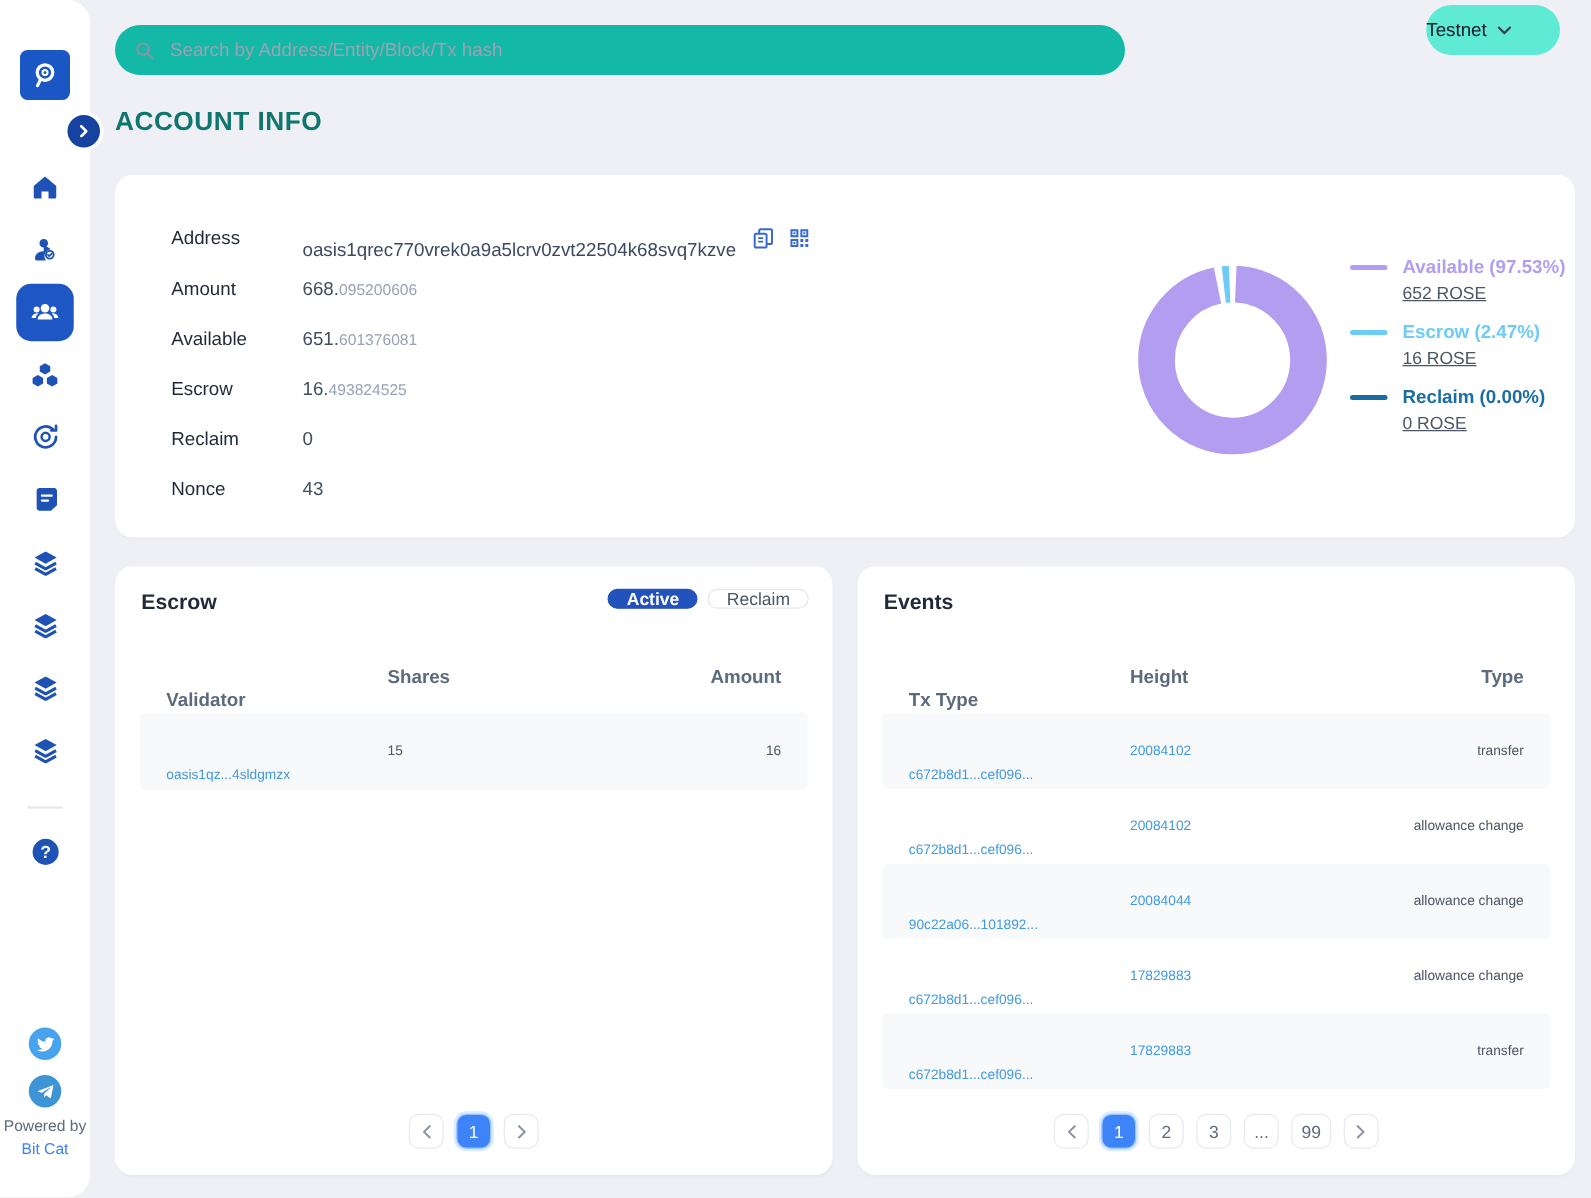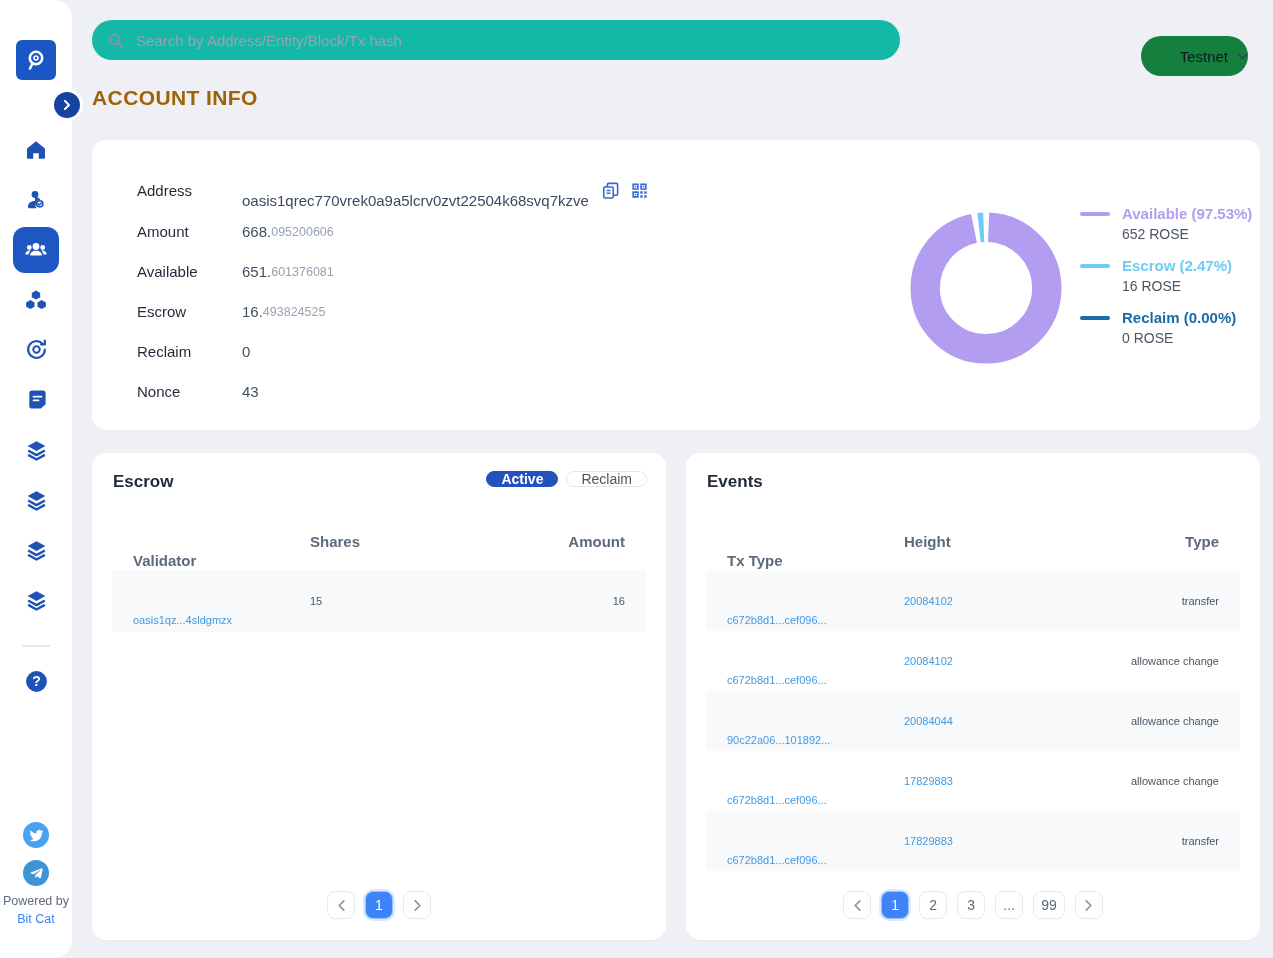--- a/index.html
+++ b/index.html
@@ -15,23 +15,23 @@
   .sb-divider { position:absolute; left:22px; top:645px; width:28px; height:2px; background:#e8eaee; }
   .social { position:absolute; left:23px; width:26px; height:26px; border-radius:50%; display:flex; align-items:center; justify-content:center; cursor:pointer; }
   .powered { position:absolute; left:0; width:72px; text-align:center; font-size:12.5px; color:#5f6b7c; }
   .brand-link { color:#3b82f6; cursor:pointer; }
 
   
   .search-bar { position:absolute; left:92px; top:20px; width:808px; height:40px; background:#14b8a6; border-radius:20px; }
   .search-bar svg { position:absolute; left:15px; top:12px; }
   .search-bar input { position:absolute; left:44px; top:0; width:750px; height:40px; border:none; outline:none; background:transparent; font-size:15px; font-family:inherit; color:#1f2937; }
   .search-bar input::placeholder { color:#9aa3b2; }
-  .network-select { position:absolute; left:1141px; top:36px; width:107px; height:40px; background:#15803d; border-radius:20px; display:flex; align-items:center; justify-content:flex-end; gap:9px; font-size:15px; color:#111827; cursor:pointer; }
-
-  .page-title { position:absolute; left:92px; top:86px; font-size:21px; font-weight:800; letter-spacing:.4px; color:#a16207; }
+  .network-select { position:absolute; left:1141px; top:4px; width:107px; height:40px; background:#5eead4; border-radius:20px; display:flex; align-items:center; justify-content:flex-start; gap:9px; font-size:15px; color:#111827; cursor:pointer; }
+
+  .page-title { position:absolute; left:92px; top:86px; font-size:21px; font-weight:800; letter-spacing:.4px; color:#0f766e; }
 
   
   .card { position:absolute; background:#fff; border-radius:14px; box-shadow:0 1px 2px rgba(16,24,40,.03);padding-left:28px; }
   #account-card { left:92px; top:140px; width:1168px; height:290px; }
   #escrow-card  { left:92px; top:453px; width:574px; height:487px; }
   #events-card  { left:686px; top:453px; width:574px; height:487px; }
 
   
   .field-row { position:absolute; left:45px; height:22px; display:flex; align-items:center; }
   .field-label { width:105px; font-size:15px; color:#1f2937; }
@@ -40,21 +40,21 @@
   .dec { font-size:12.5px; color:#98a2b3; padding-top:2px; }
   .addr-icons { display:flex; gap:10px; margin-left:12px; align-items:center; }
   .addr-icons span { display:flex; cursor:pointer; }
 
   
   .donut { position:absolute; left:818px; top:72px; width:152px; height:152px; }
   .legend { position:absolute; left:988px; top:64px; }
   .legend-item { display:flex; margin-bottom:12px; }
   .legend-dash { width:30px; height:4px; border-radius:2px; margin:8px 12px 0 0; }
   .legend-label { font-size:15px; font-weight:700; line-height:20px; }
-  .legend-amount { font-size:14px; color:#4b5563; line-height:20px; }
+  .legend-amount { font-size:14px; color:#4b5563; line-height:20px;text-decoration:underline; }
 
   
   .panel-title { position:absolute; left:21px; top:19px; font-size:17px; font-weight:700; color:#1f2937; }
   .toggle-group { position:absolute; right:19px; top:18px; display:flex; gap:8px; }
   .btn { height:16px; padding:0 14px; border-radius:9px; font-size:14px; display:flex; align-items:center; cursor:pointer; font-family:inherit; }
   .btn-filled { background:#2452bc; color:#fff; border:1px solid #2452bc; font-weight:600; }
   .btn-outline { background:#fff; color:#4b5563; border:1px solid #e4e7ec; }
 
   .table-head { position:absolute; left:20px; right:20px; top:74px; height:28px; display:flex; align-items:center; padding:0 21px; font-size:15px; font-weight:600; color:#5c6a7d; }
   .t-row { position:absolute; left:20px; right:20px; height:60px; display:flex; align-items:center; padding:0 21px; font-size:11px; border-radius:4px; }

